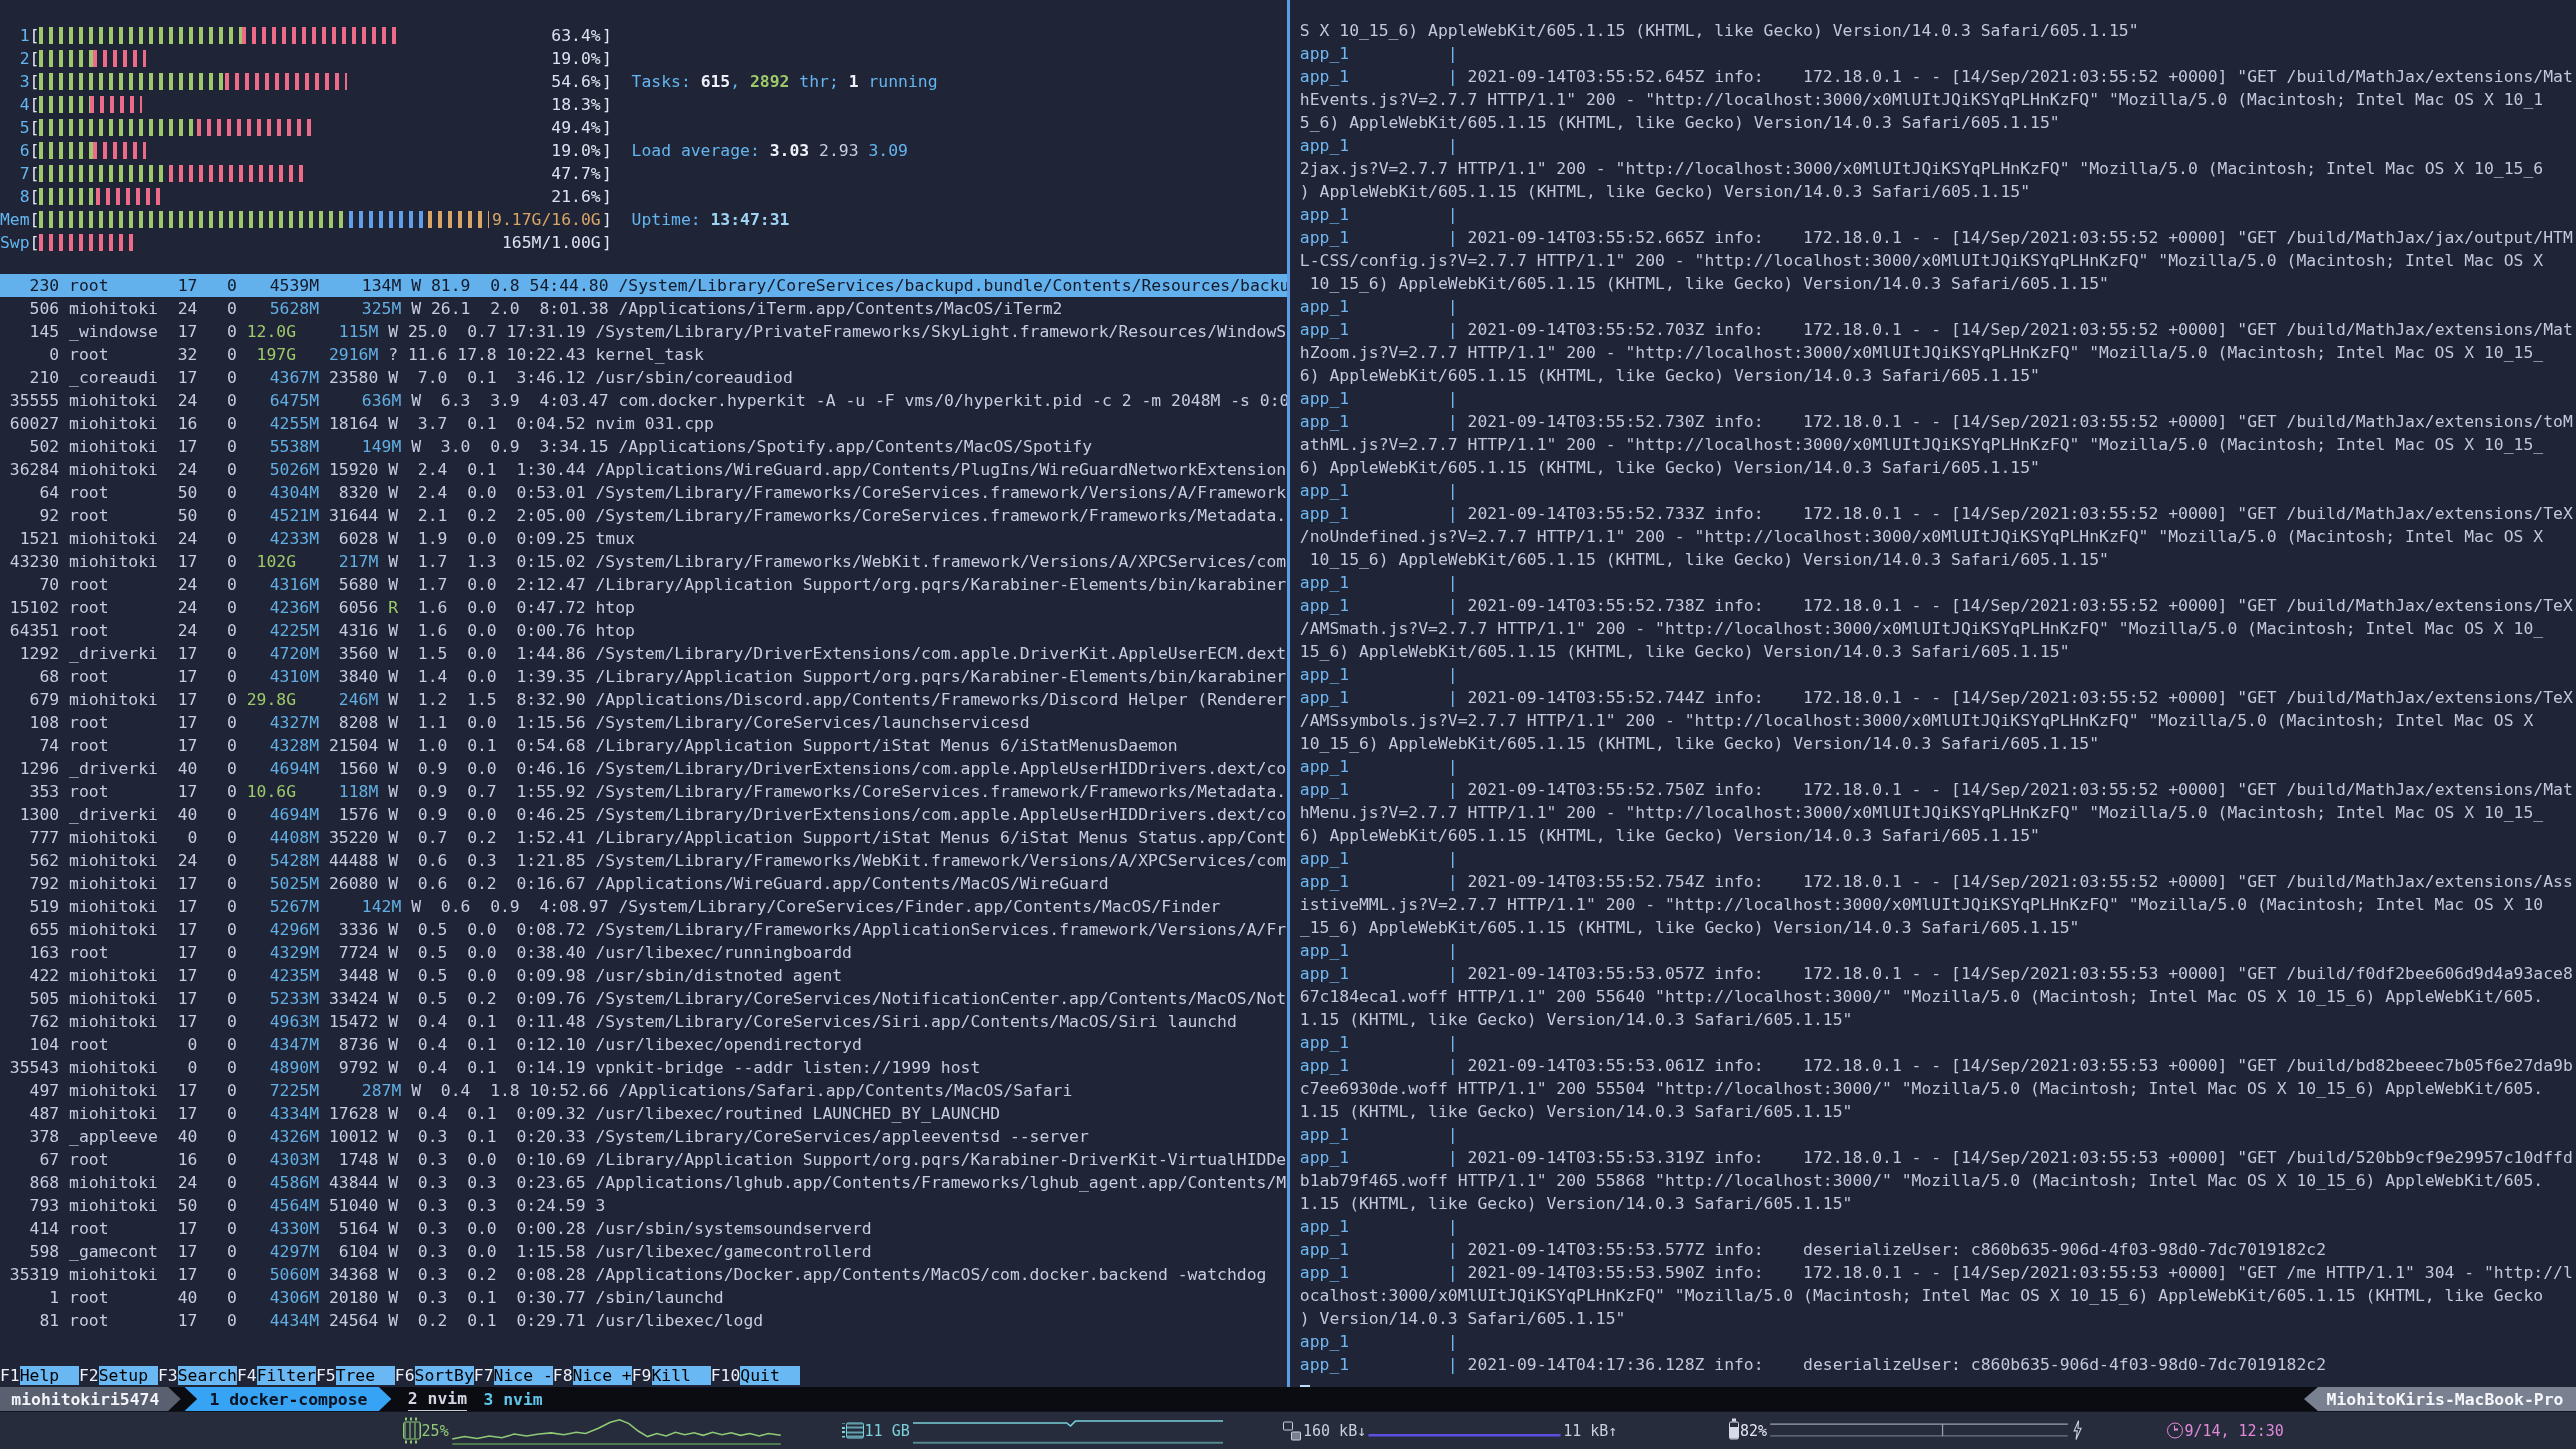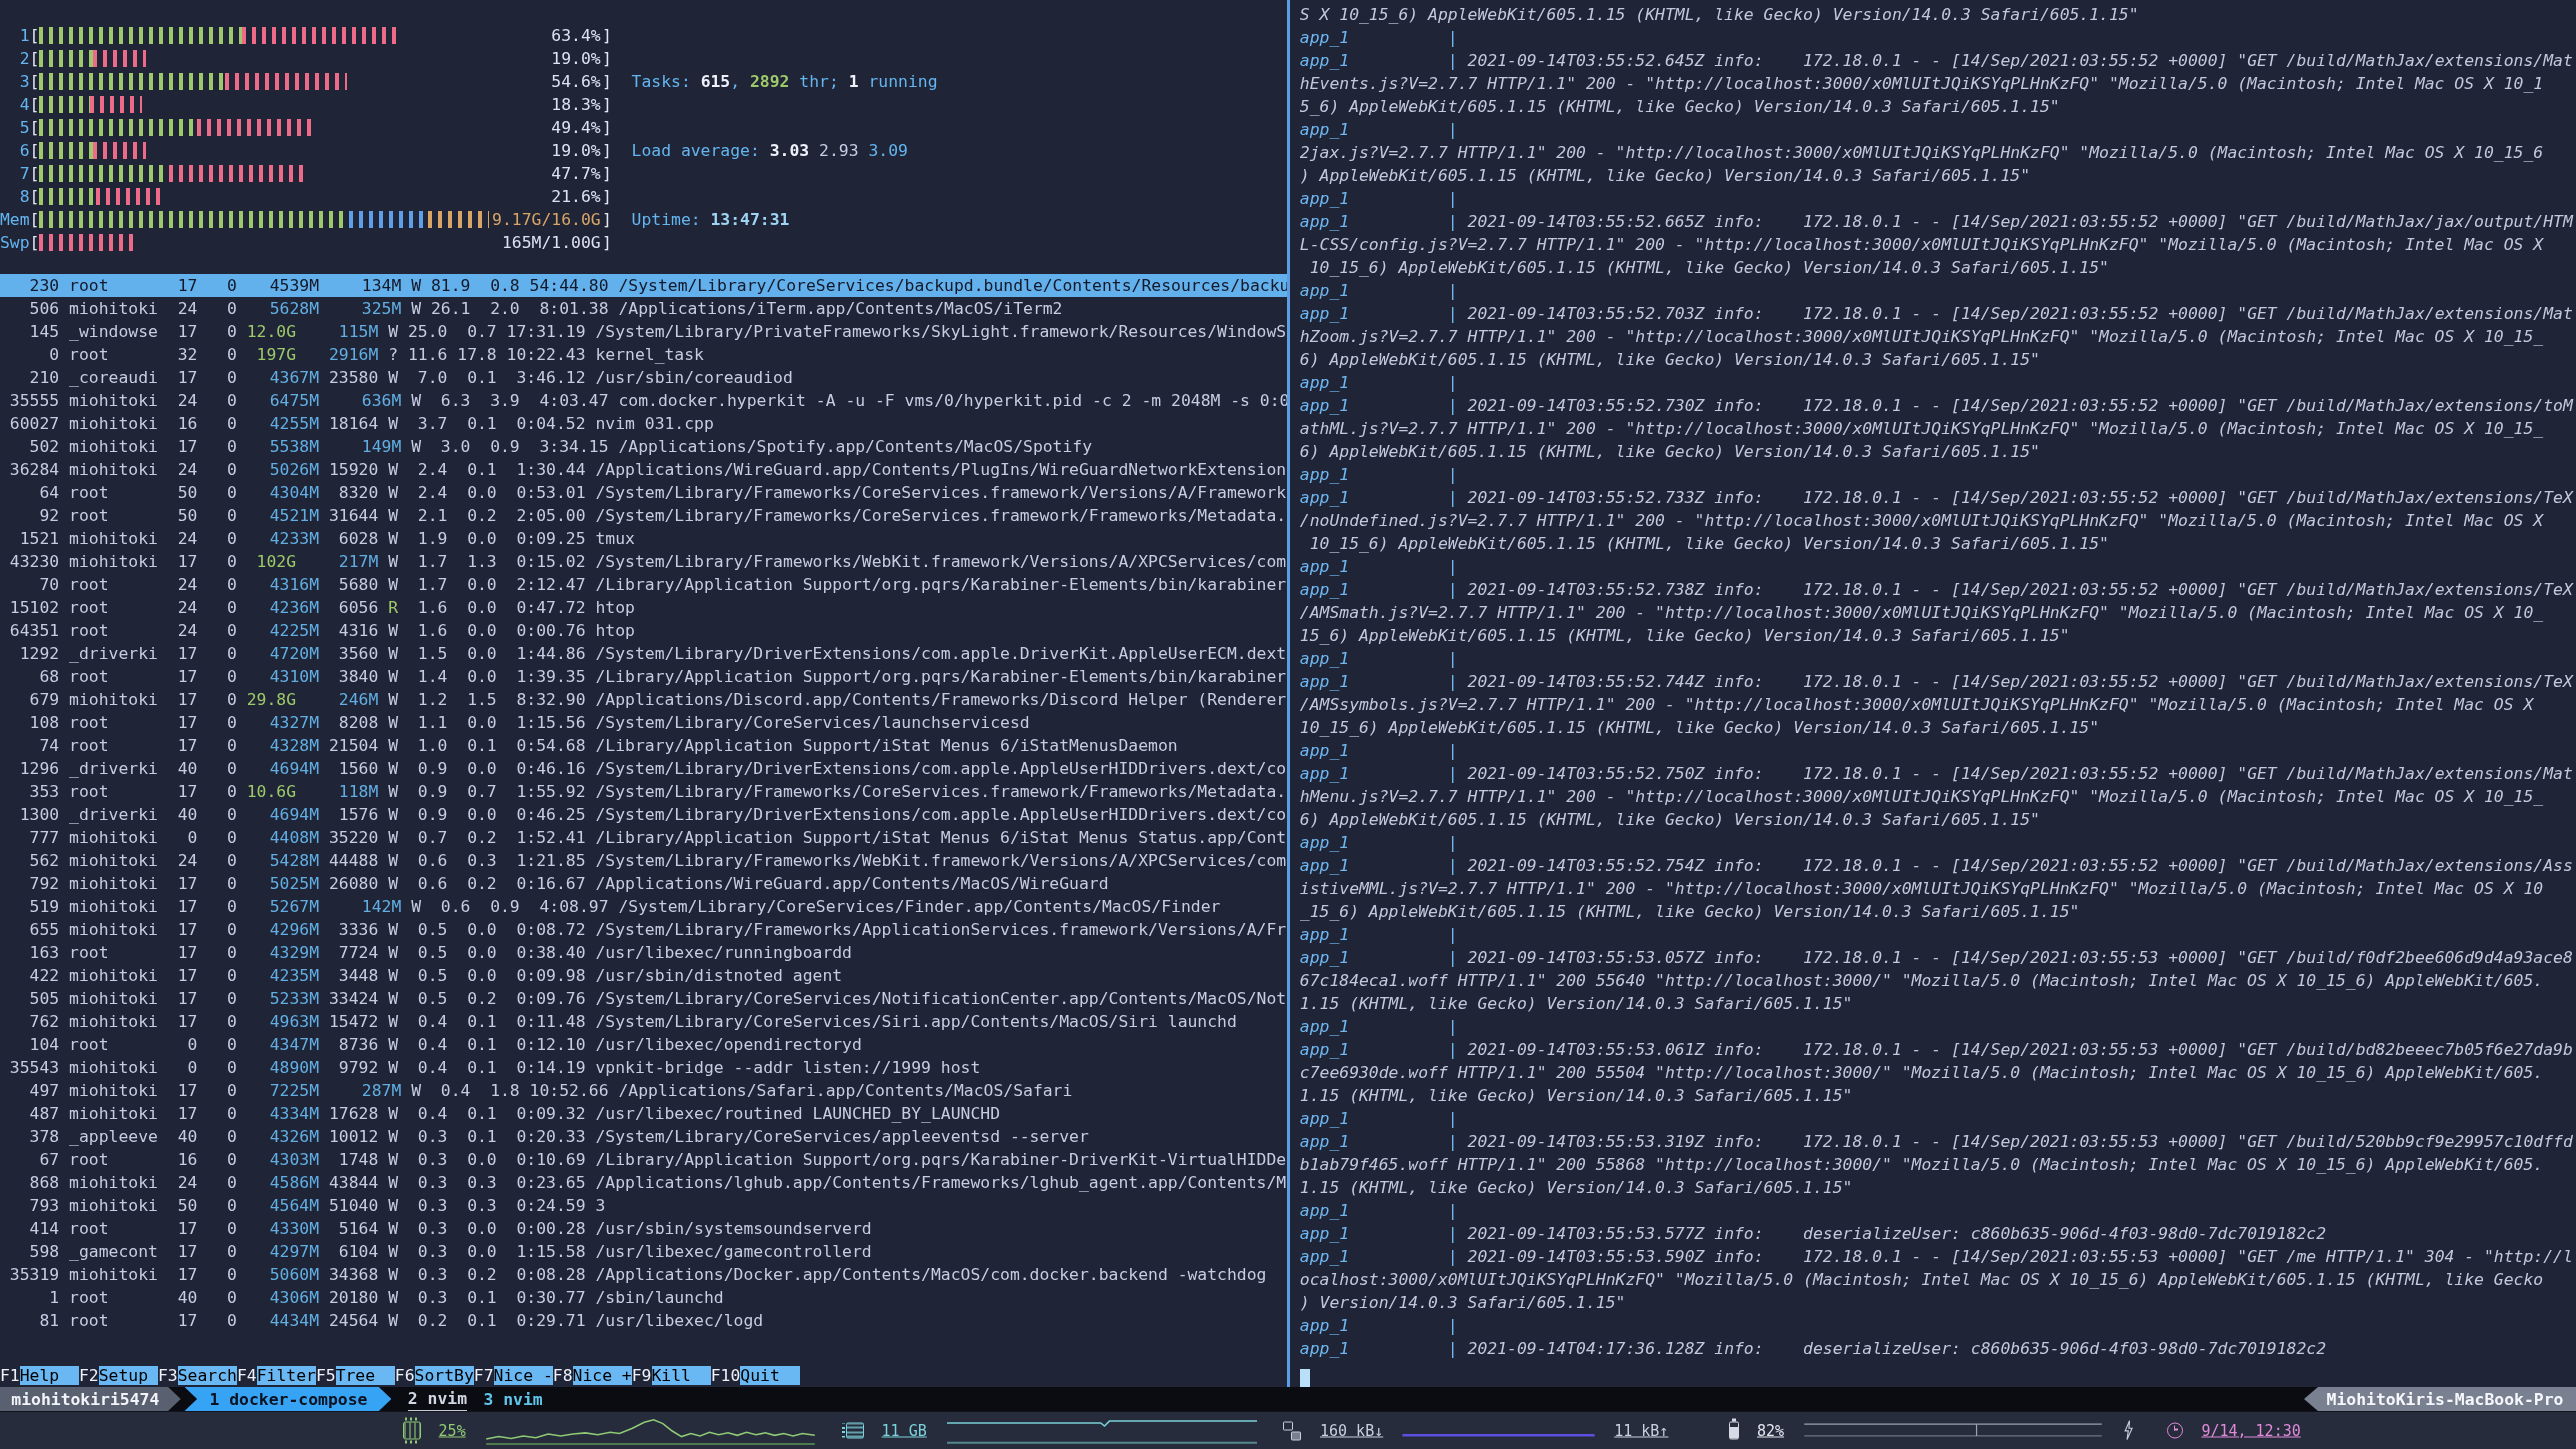--- a/index.html
+++ b/index.html
@@ -5,21 +5,21 @@
   * { margin:0; padding:0; box-sizing:border-box; }
   html,body { width:2576px; height:1449px; overflow:hidden; }
   body {
     background:#1f2536;
     font-family:"DejaVu Sans Mono","Liberation Mono",monospace;
     font-size:16.4px; line-height:23px; color:#c6cce2;
   }
 
   
   #left-pane  { position:absolute; left:0; top:0; width:1287px; height:1387px; overflow:hidden; }
-  #right-pane { position:absolute; left:1291px; top:0; width:1285px; height:1387px; overflow:hidden; padding:2.5px 0 0 8.8px;font-style:italic; }
+  #right-pane { position:absolute; left:1291px; top:16px; width:1285px; height:1387px; overflow:hidden; padding:2.5px 0 0 8.8px; }
   #pane-divider { position:absolute; left:1287px; top:0; width:2.5px; height:1387px; background:#5d9de4; }
 
   
   #meter-list { position:absolute; left:0; top:24px; width:629px; }
   .meter-row { display:flex; align-items:center; height:23px; white-space:pre; }
   .m-label { display:inline-block; width:3ch; text-align:right; color:#64b5f0; }
   .m-br { color:#e2e7f4; }
   .m-bar { position:relative; width:57ch; height:100%; display:flex; align-items:center; }
   .seg { height:16.4px; }
   .seg-green  { background:repeating-linear-gradient(90deg,#9dc96a 0 4.4px,transparent 4.4px 10px); }
@@ -67,21 +67,21 @@
   .seg-winactive { background:#36a3f4; color:#0b1220; margin-left:3.8px; padding:0 24px 0 25px;
     clip-path:polygon(0 0,calc(100% - 12.6px) 0,100% 50%,calc(100% - 12.6px) 100%,0 100%,12.6px 50%); display:flex; align-items:center; }
   .win-plain { display:flex; align-items:center; margin-left:16.4px; color:#d2d6e2; }
   .win-last { border-bottom:1.9px solid #c8cdd8; padding-bottom:0.6px; }
   .win-cyan { color:#5fc6ea; }
   .seg-host { position:absolute; right:0; top:0; height:24px; background:#79808f; color:#f5f7fc; padding:0 12.6px 0 22.6px;
     clip-path:polygon(14px 0,100% 0,100% 100%,14px 100%,0 50%); display:flex; align-items:center; }
 
   
   #status-bar { position:absolute; left:0; top:1411px; width:2576px; height:38px; background:#262c3c; border-top:1.3px solid #11141d; font-size:15px; }
-  .sb-item { position:absolute; top:50%; transform:translateY(-50%); display:flex; align-items:center; gap:18px;text-decoration:underline; }
+  .sb-item { position:absolute; top:50%; transform:translateY(-50%); display:flex; align-items:center; gap:1px; }
   #sb-cpu { left:403px; color:#8fca74; }
   #sb-ram { left:846px; color:#7ad2da; }
   #sb-net { left:1283px; color:#c9cfdd; }
   #sb-batt { left:1729px; color:#e3e7f1; }
   #sb-clock { left:2167px; color:#e08ad8; }
 
   .chip { position:relative; width:17.6px; height:17.6px; border:1.9px solid #8fca74; border-radius:2.5px;
     background:repeating-linear-gradient(90deg,rgba(143,202,116,.55) 0 1.9px,transparent 1.9px 5px); }
   .chip::before,.chip::after { content:""; position:absolute; left:0.6px; right:0.6px; height:2.5px;
     background:repeating-linear-gradient(90deg,#8fca74 0 1.9px,transparent 1.9px 5px); }

